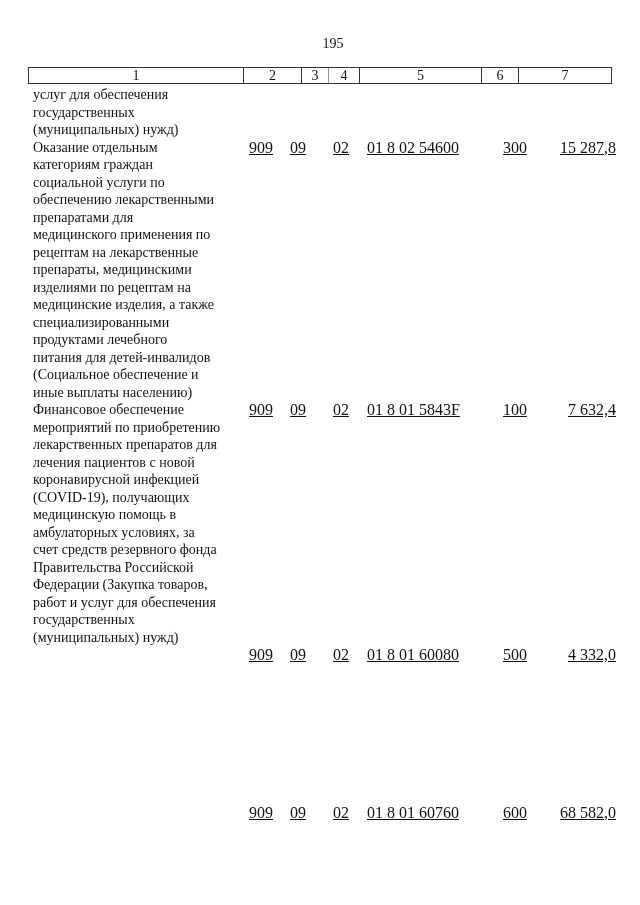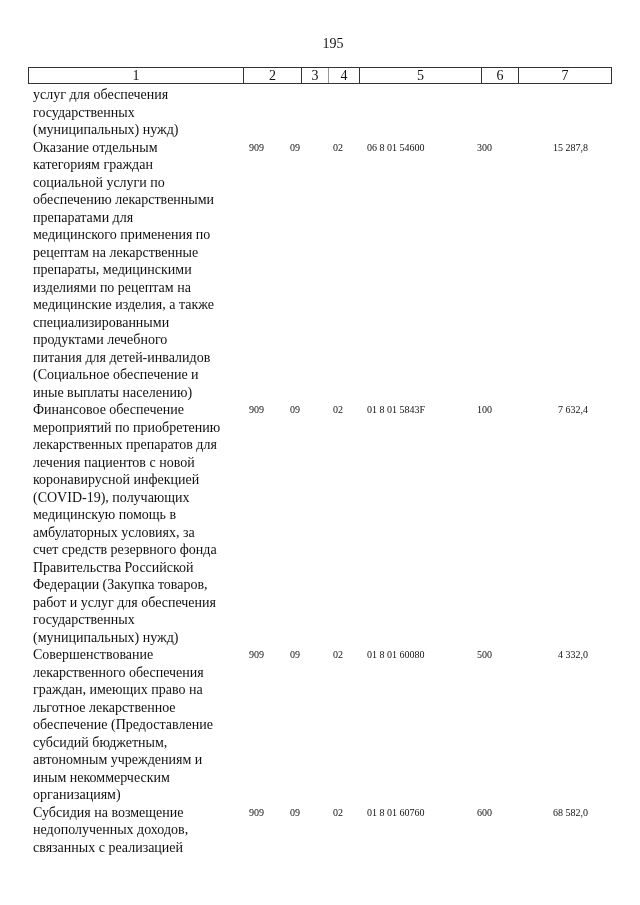--- a/index.html
+++ b/index.html
@@ -56,30 +56,31 @@
       position: absolute;
       left: 33px;
       width: 215px;
       font-size: 14px;
       line-height: 17.5px;
       white-space: pre-line;
     }
     .cell {
       position: absolute;
       top: 0;
-      font-size: 10px;
+      font-size: 16px;
       line-height: 17.5px;
       white-space: nowrap;
+      text-decoration: underline;
     }
     .c-ved { left: 249px; }
     .c-rz  { left: 290px; }
     .c-pr  { left: 333px; text-align: right; }
     .c-csr { left: 367px; }
-    .c-vr  { left: 477px; text-align: center; }
-    .c-sum { right: 52px; text-align: left; }
+    .c-vr  { left: 503px; text-align: center; }
+    .c-sum { right: 24px; text-align: left; }
   </style>
 </head>
 <body>
 
 <div class="page-number">195</div>
 
 <div class="header-row">
   <div class="header-cell" style="width:215px">1</div>
   <div class="header-cell" style="width:58px">2</div>
   <div class="header-cell c3" style="width:27px">3</div>
@@ -108,21 +109,21 @@
 изделиями по рецептам на
 медицинские изделия, а также
 специализированными
 продуктами лечебного
 питания для детей-инвалидов
 (Социальное обеспечение и
 иные выплаты населению)</div>
     <div class="cell c-ved">909</div>
     <div class="cell c-rz">09</div>
     <div class="cell c-pr">02</div>
-    <div class="cell c-csr">06 8 01 54600</div>
+    <div class="cell c-csr">01 8 02 54600</div>
     <div class="cell c-vr">300</div>
     <div class="cell c-sum">15 287,8</div>
   </div>
 
   <div class="row" style="height:245px">
     <div class="desc">Финансовое обеспечение
 мероприятий по приобретению
 лекарственных препаратов для
 лечения пациентов с новой
 коронавирусной инфекцией
@@ -137,41 +138,29 @@
 (муниципальных) нужд)</div>
     <div class="cell c-ved">909</div>
     <div class="cell c-rz">09</div>
     <div class="cell c-pr">02</div>
     <div class="cell c-csr">01 8 01 5843F</div>
     <div class="cell c-vr">100</div>
     <div class="cell c-sum">7 632,4</div>
   </div>
 
   <div class="row" style="height:157.5px">
-    <div class="desc">Совершенствование
-лекарственного обеспечения
-граждан, имеющих право на
-льготное лекарственное
-обеспечение (Предоставление
-субсидий бюджетным,
-автономным учреждениям и
-иным некоммерческим
-организациям)</div>
     <div class="cell c-ved">909</div>
     <div class="cell c-rz">09</div>
     <div class="cell c-pr">02</div>
     <div class="cell c-csr">01 8 01 60080</div>
     <div class="cell c-vr">500</div>
     <div class="cell c-sum">4 332,0</div>
   </div>
 
   <div class="row" style="height:52.5px">
-    <div class="desc">Субсидия на возмещение
-недополученных доходов,
-связанных с реализацией</div>
     <div class="cell c-ved">909</div>
     <div class="cell c-rz">09</div>
     <div class="cell c-pr">02</div>
     <div class="cell c-csr">01 8 01 60760</div>
     <div class="cell c-vr">600</div>
     <div class="cell c-sum">68 582,0</div>
   </div>
 </div>
 
 </body></html>

